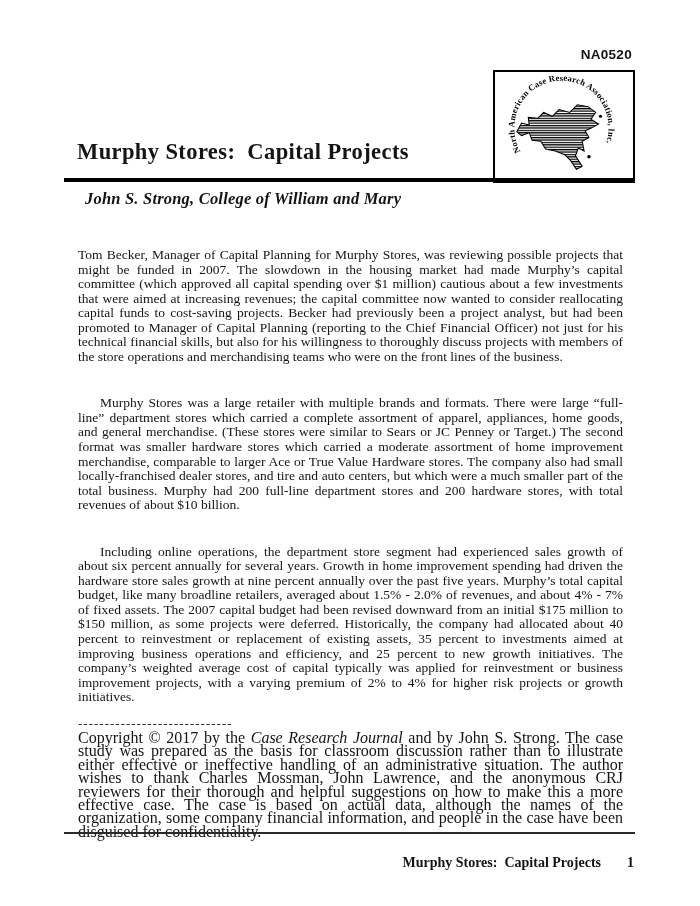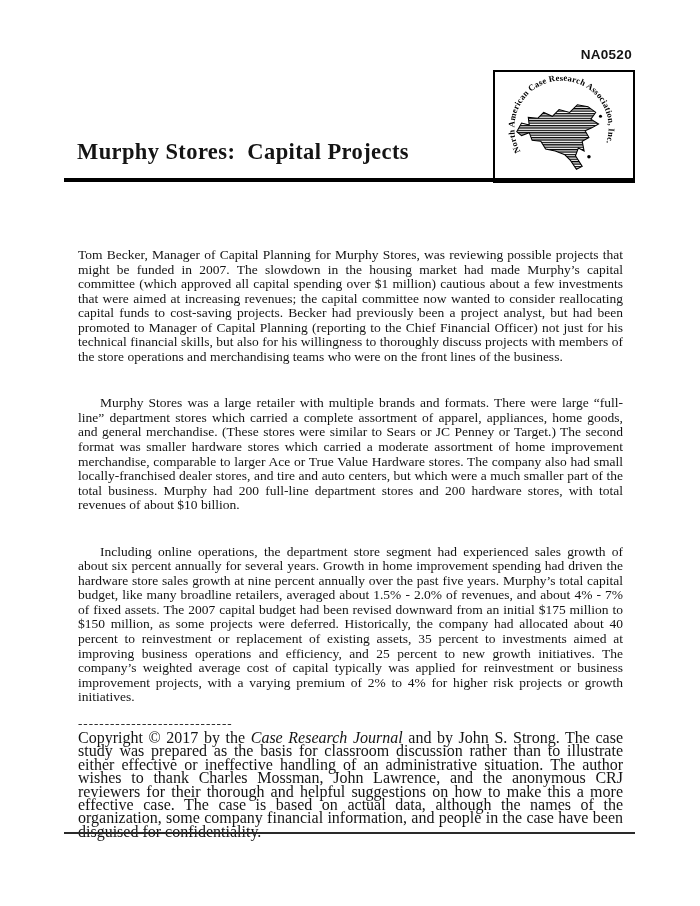--- a/index.html
+++ b/index.html
@@ -134,29 +134,33 @@
       <text font-family="Liberation Serif, serif" font-size="9" font-weight="bold" fill="#000" letter-spacing="0.2">
         <textPath href="#arcPath">North American Case Research Association, Inc.</textPath>
       </text>
     </svg>
   </div>
 
   <h1 class="page-title">Murphy Stores:  Capital Projects</h1>
 
   <div class="title-rule"></div>
 
+  <div class="author-line">John S. Strong, College of William and Mary</div>
 
   <div class="body-text">
     <p>Tom Becker, Manager of Capital Planning for Murphy Stores, was reviewing possible projects that might be funded in 2007.  The slowdown in the housing market had made Murphy’s capital committee (which approved all capital spending over $1 million) cautious about a few investments that were aimed at increasing revenues; the capital committee now wanted to consider reallocating capital funds to cost-saving projects. Becker had previously been a project analyst, but had been promoted to Manager of Capital Planning (reporting to the Chief Financial Officer) not just for his technical financial skills, but also for his willingness to thoroughly discuss projects with members of the store operations and merchandising teams who were on the front lines of the business.</p>
     <p class="indent">Murphy Stores was a large retailer with multiple brands and formats.  There were large “full-line” department stores which carried a complete assortment of apparel, appliances, home goods, and general merchandise.  (These stores were similar to Sears or JC Penney or Target.)  The second format was smaller hardware stores which carried a moderate assortment of home improvement merchandise, comparable to larger Ace or True Value Hardware stores.  The company also had small locally-franchised dealer stores, and tire and auto centers, but which were a much smaller part of the total business.  Murphy had 200 full-line department stores and 200 hardware stores, with total revenues of about $10 billion.</p>
     <p class="indent">Including online operations, the department store segment had experienced sales growth of about six percent annually for several years.  Growth in home improvement spending had driven the hardware store sales growth at nine percent annually over the past five years.  Murphy’s total capital budget, like many broadline retailers, averaged about 1.5% - 2.0% of revenues, and about 4% - 7% of fixed assets.  The 2007 capital budget had been revised downward from an initial $175 million to $150 million, as some projects were deferred.  Historically, the company had allocated about 40 percent to reinvestment or replacement of existing assets, 35 percent to investments aimed at improving business operations and efficiency, and 25 percent to new growth initiatives. The company’s weighted average cost of capital typically was applied for reinvestment or business improvement projects, with a varying premium of 2% to 4% for higher risk projects or growth initiatives.</p>
   </div>
 
   <div class="footnote-sep">-----------------------------</div>
 
   <p class="copyright-note">
     <span>Copyright © 2017 by the </span><em>Case Research Journal</em><span> and by John S. Strong. The case study was prepared as the basis for classroom discussion rather than to illustrate either effective or ineffective handling of an administrative situation.  The author wishes to thank Charles Mossman, John Lawrence, and the anonymous CRJ reviewers for their thorough and helpful suggestions on how to make this a more effective case.  The case is based on actual data, although the names of the organization, some company financial information, and people in the case have been disguised for confidentiality.</span>
   </p>
 
   <div class="footer-rule"></div>
 
+  <div class="page-footer">
+    <span class="footer-title">Murphy Stores:  Capital Projects</span><span class="footer-page-number">1</span>
+  </div>
 
 </div>
 
 </body></html>

